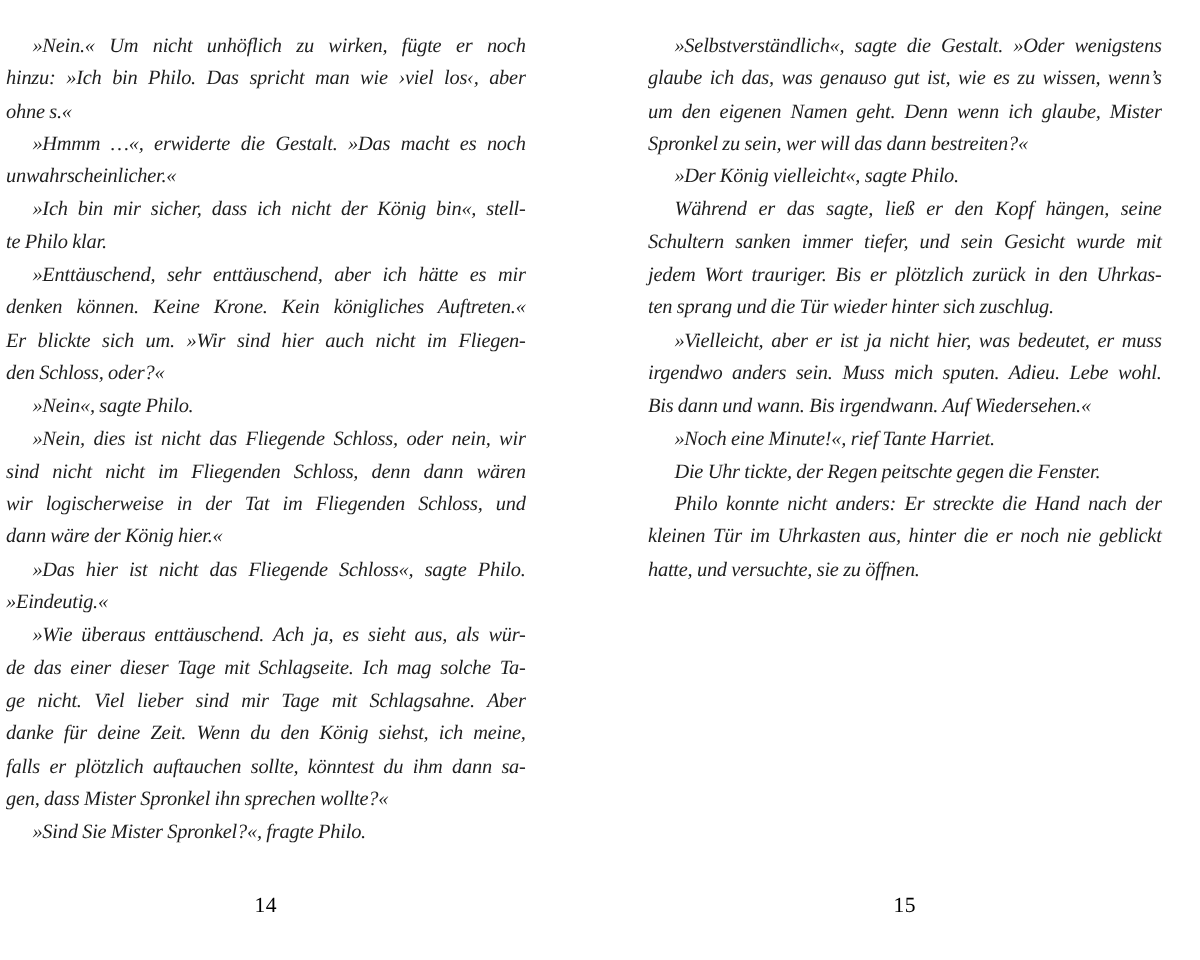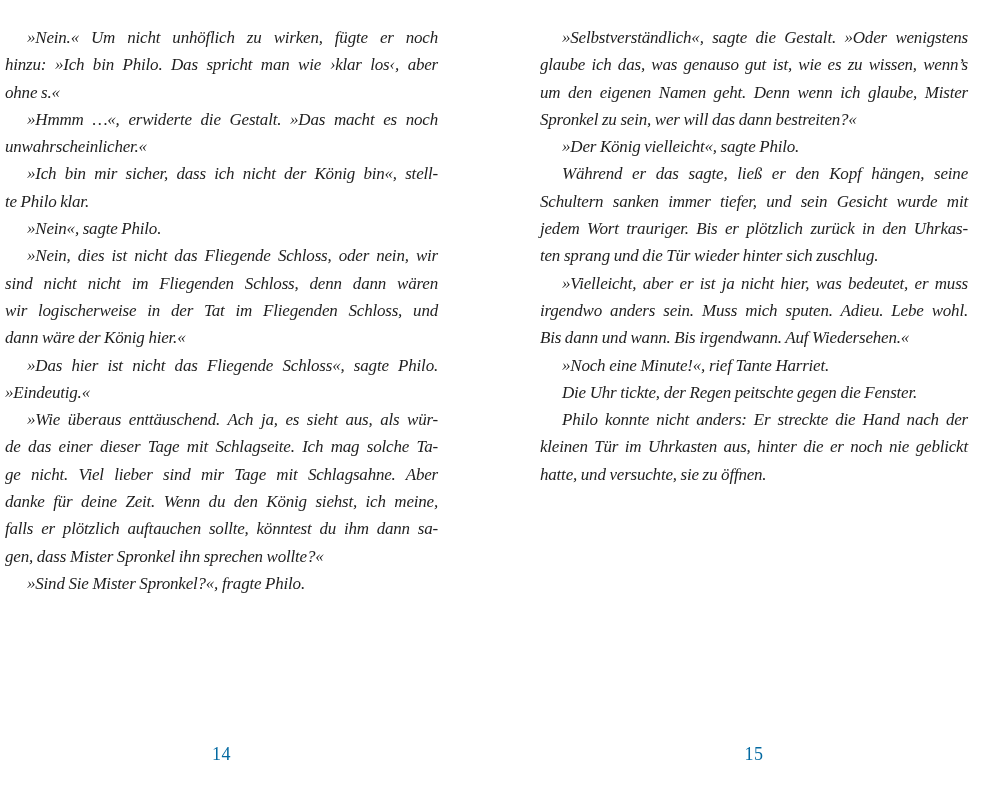--- a/index.html
+++ b/index.html
@@ -42,42 +42,48 @@
   }
   .page-number {
     position: absolute;
     top: 720px;
     left: 0;
     right: 0;
     text-align: center;
     font-size: 18px;
     line-height: 20px;
     letter-spacing: 0.5px;
-    color: #0369a1;
+    color: #000000;
   }
 </style>
 </head>
 <body>
 
 <div class="spread">
 
   <section class="page page-left">
     <div class="text-block">
         <div class="para">
           <div class="line first">»Nein.« Um nicht unhöflich zu wirken, fügte er noch</div>
-          <div class="line">hinzu: »Ich bin Philo. Das spricht man wie ›klar los‹, aber</div>
+          <div class="line">hinzu: »Ich bin Philo. Das spricht man wie ›viel los‹, aber</div>
           <div class="line last">ohne s.«</div>
         </div>
         <div class="para">
           <div class="line first">»Hmmm …«, erwiderte die Gestalt. »Das macht es noch</div>
           <div class="line last">unwahrscheinlicher.«</div>
         </div>
         <div class="para">
           <div class="line first">»Ich bin mir sicher, dass ich nicht der König bin«, stell-</div>
           <div class="line last">te Philo klar.</div>
+        </div>
+        <div class="para">
+          <div class="line first">»Enttäuschend, sehr enttäuschend, aber ich hätte es mir</div>
+          <div class="line">denken können. Keine Krone. Kein königliches Auftreten.«</div>
+          <div class="line">Er blickte sich um. »Wir sind hier auch nicht im Fliegen-</div>
+          <div class="line last">den Schloss, oder?«</div>
         </div>
         <div class="para">
           <div class="line first last">»Nein«, sagte Philo.</div>
         </div>
         <div class="para">
           <div class="line first">»Nein, dies ist nicht das Fliegende Schloss, oder nein, wir</div>
           <div class="line">sind nicht nicht im Fliegenden Schloss, denn dann wären</div>
           <div class="line">wir logischerweise in der Tat im Fliegenden Schloss, und</div>
           <div class="line last">dann wäre der König hier.«</div>
         </div>

